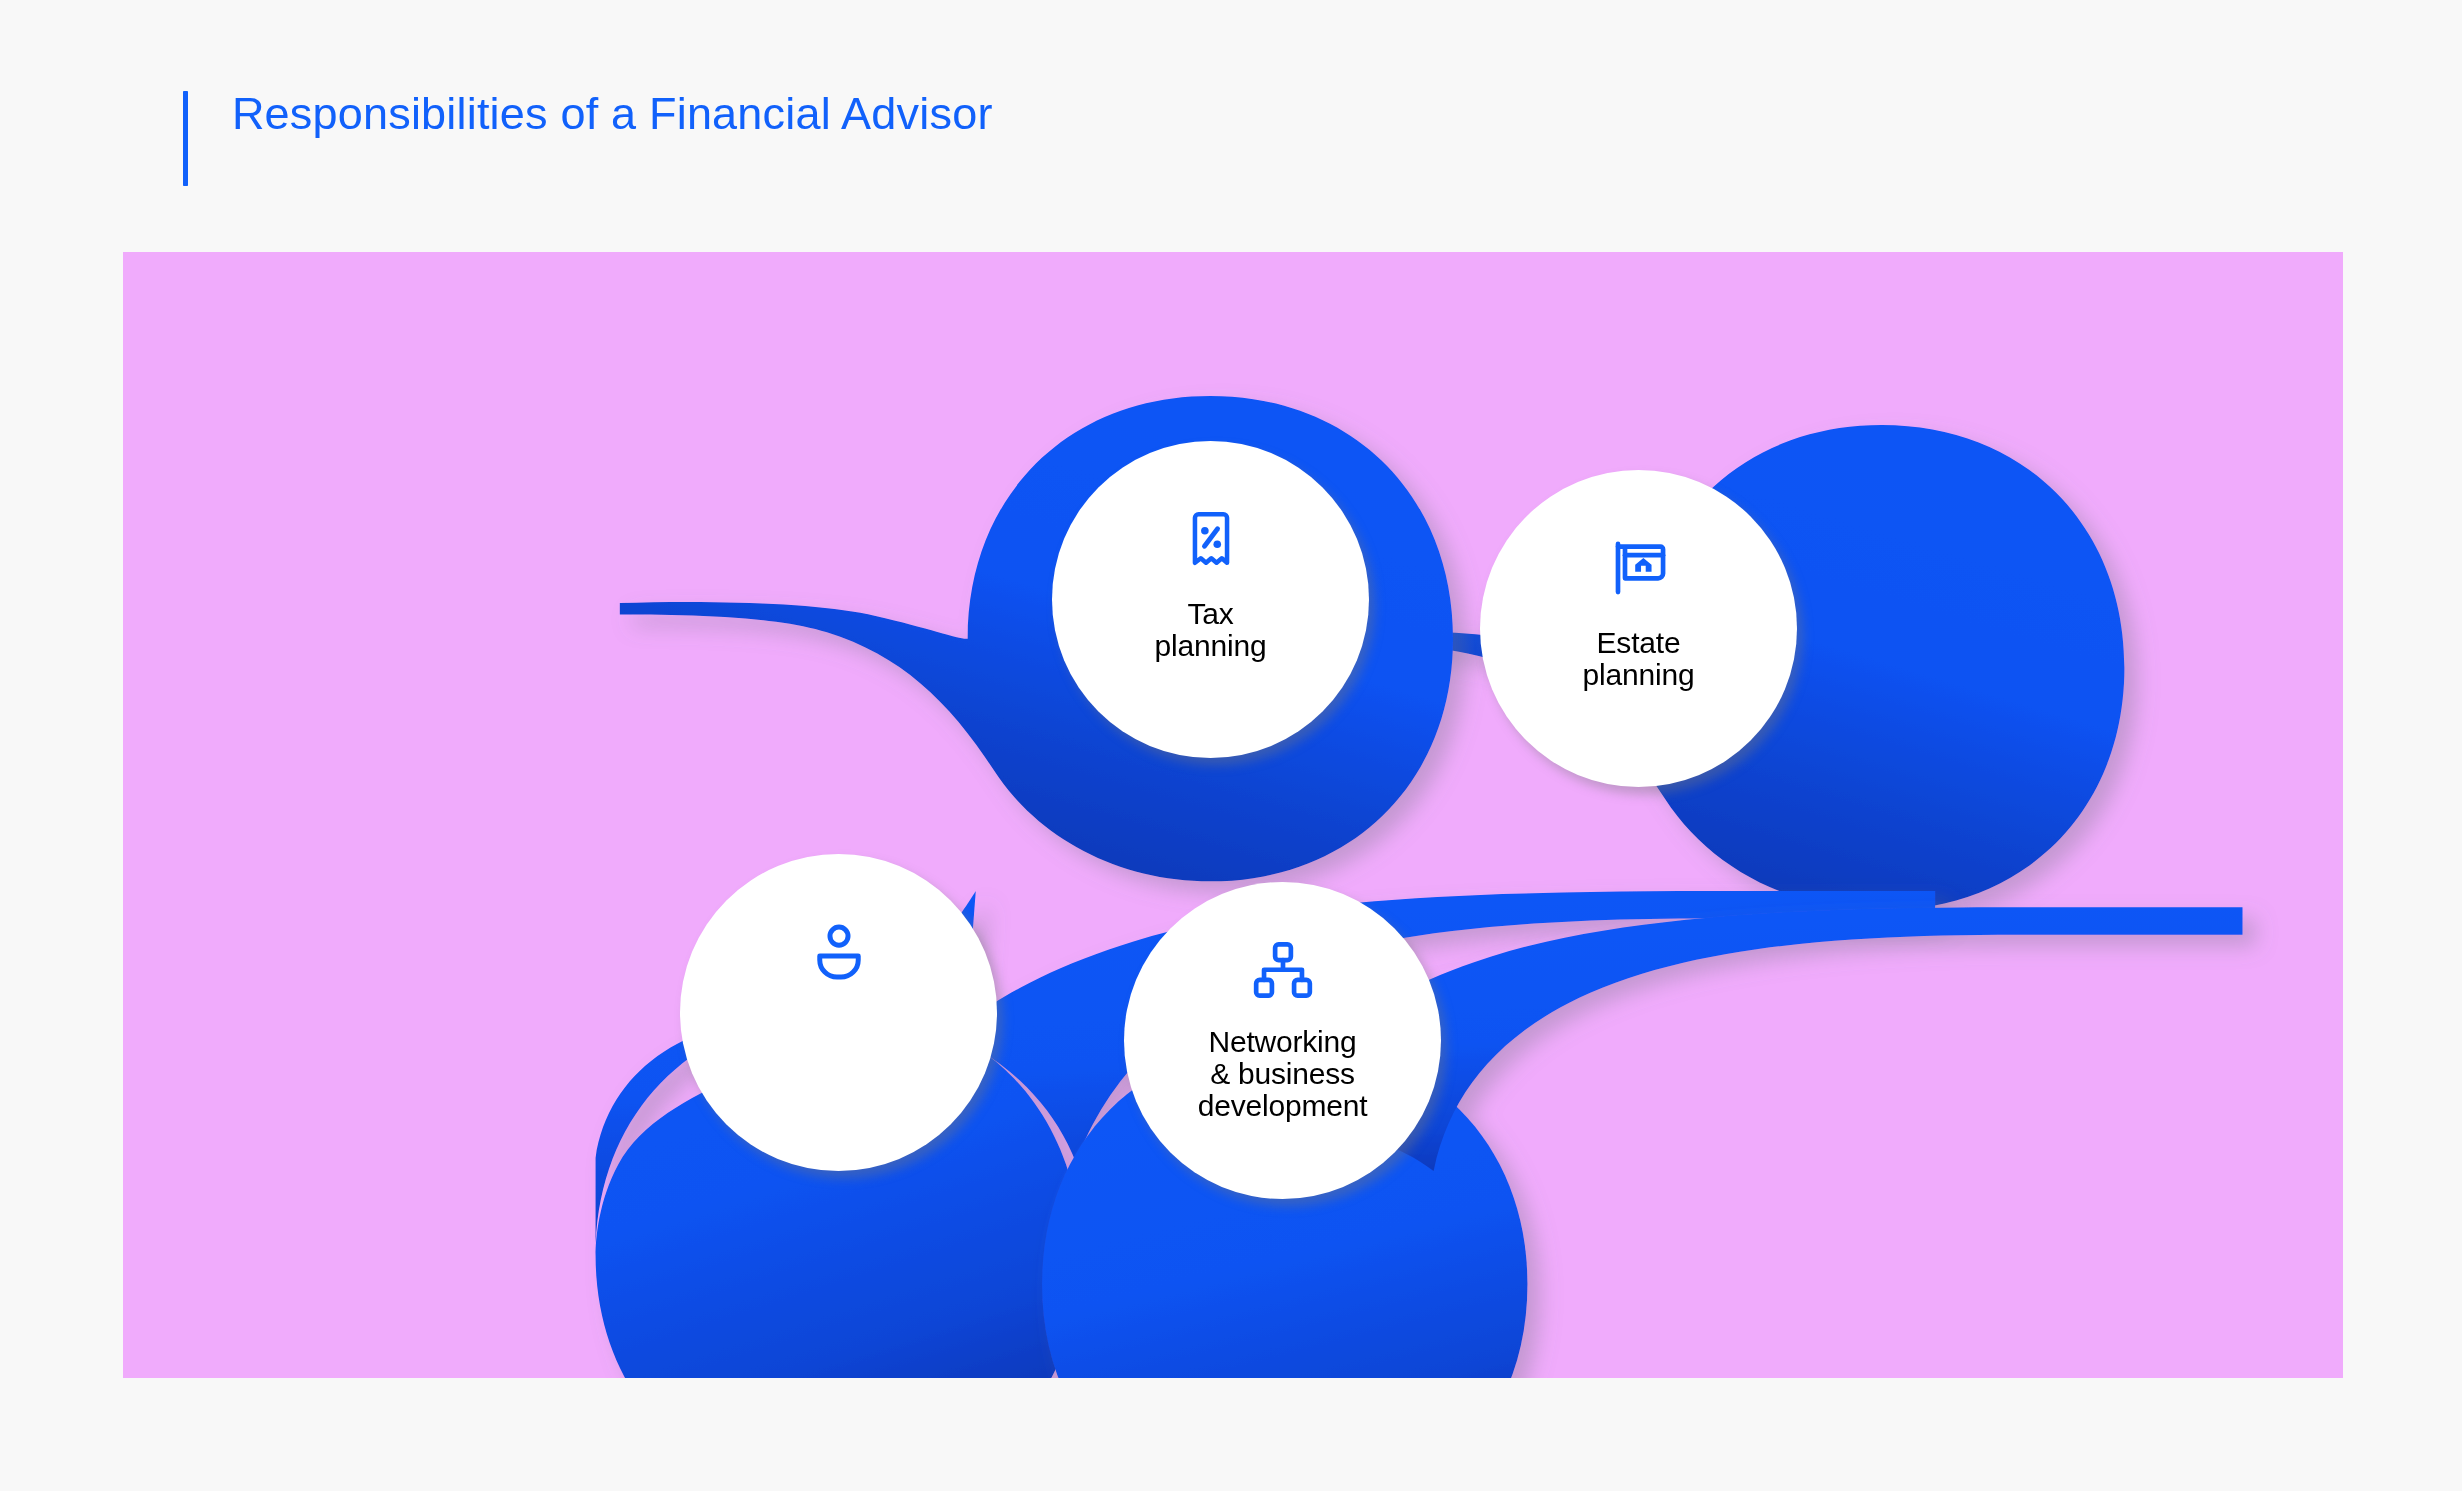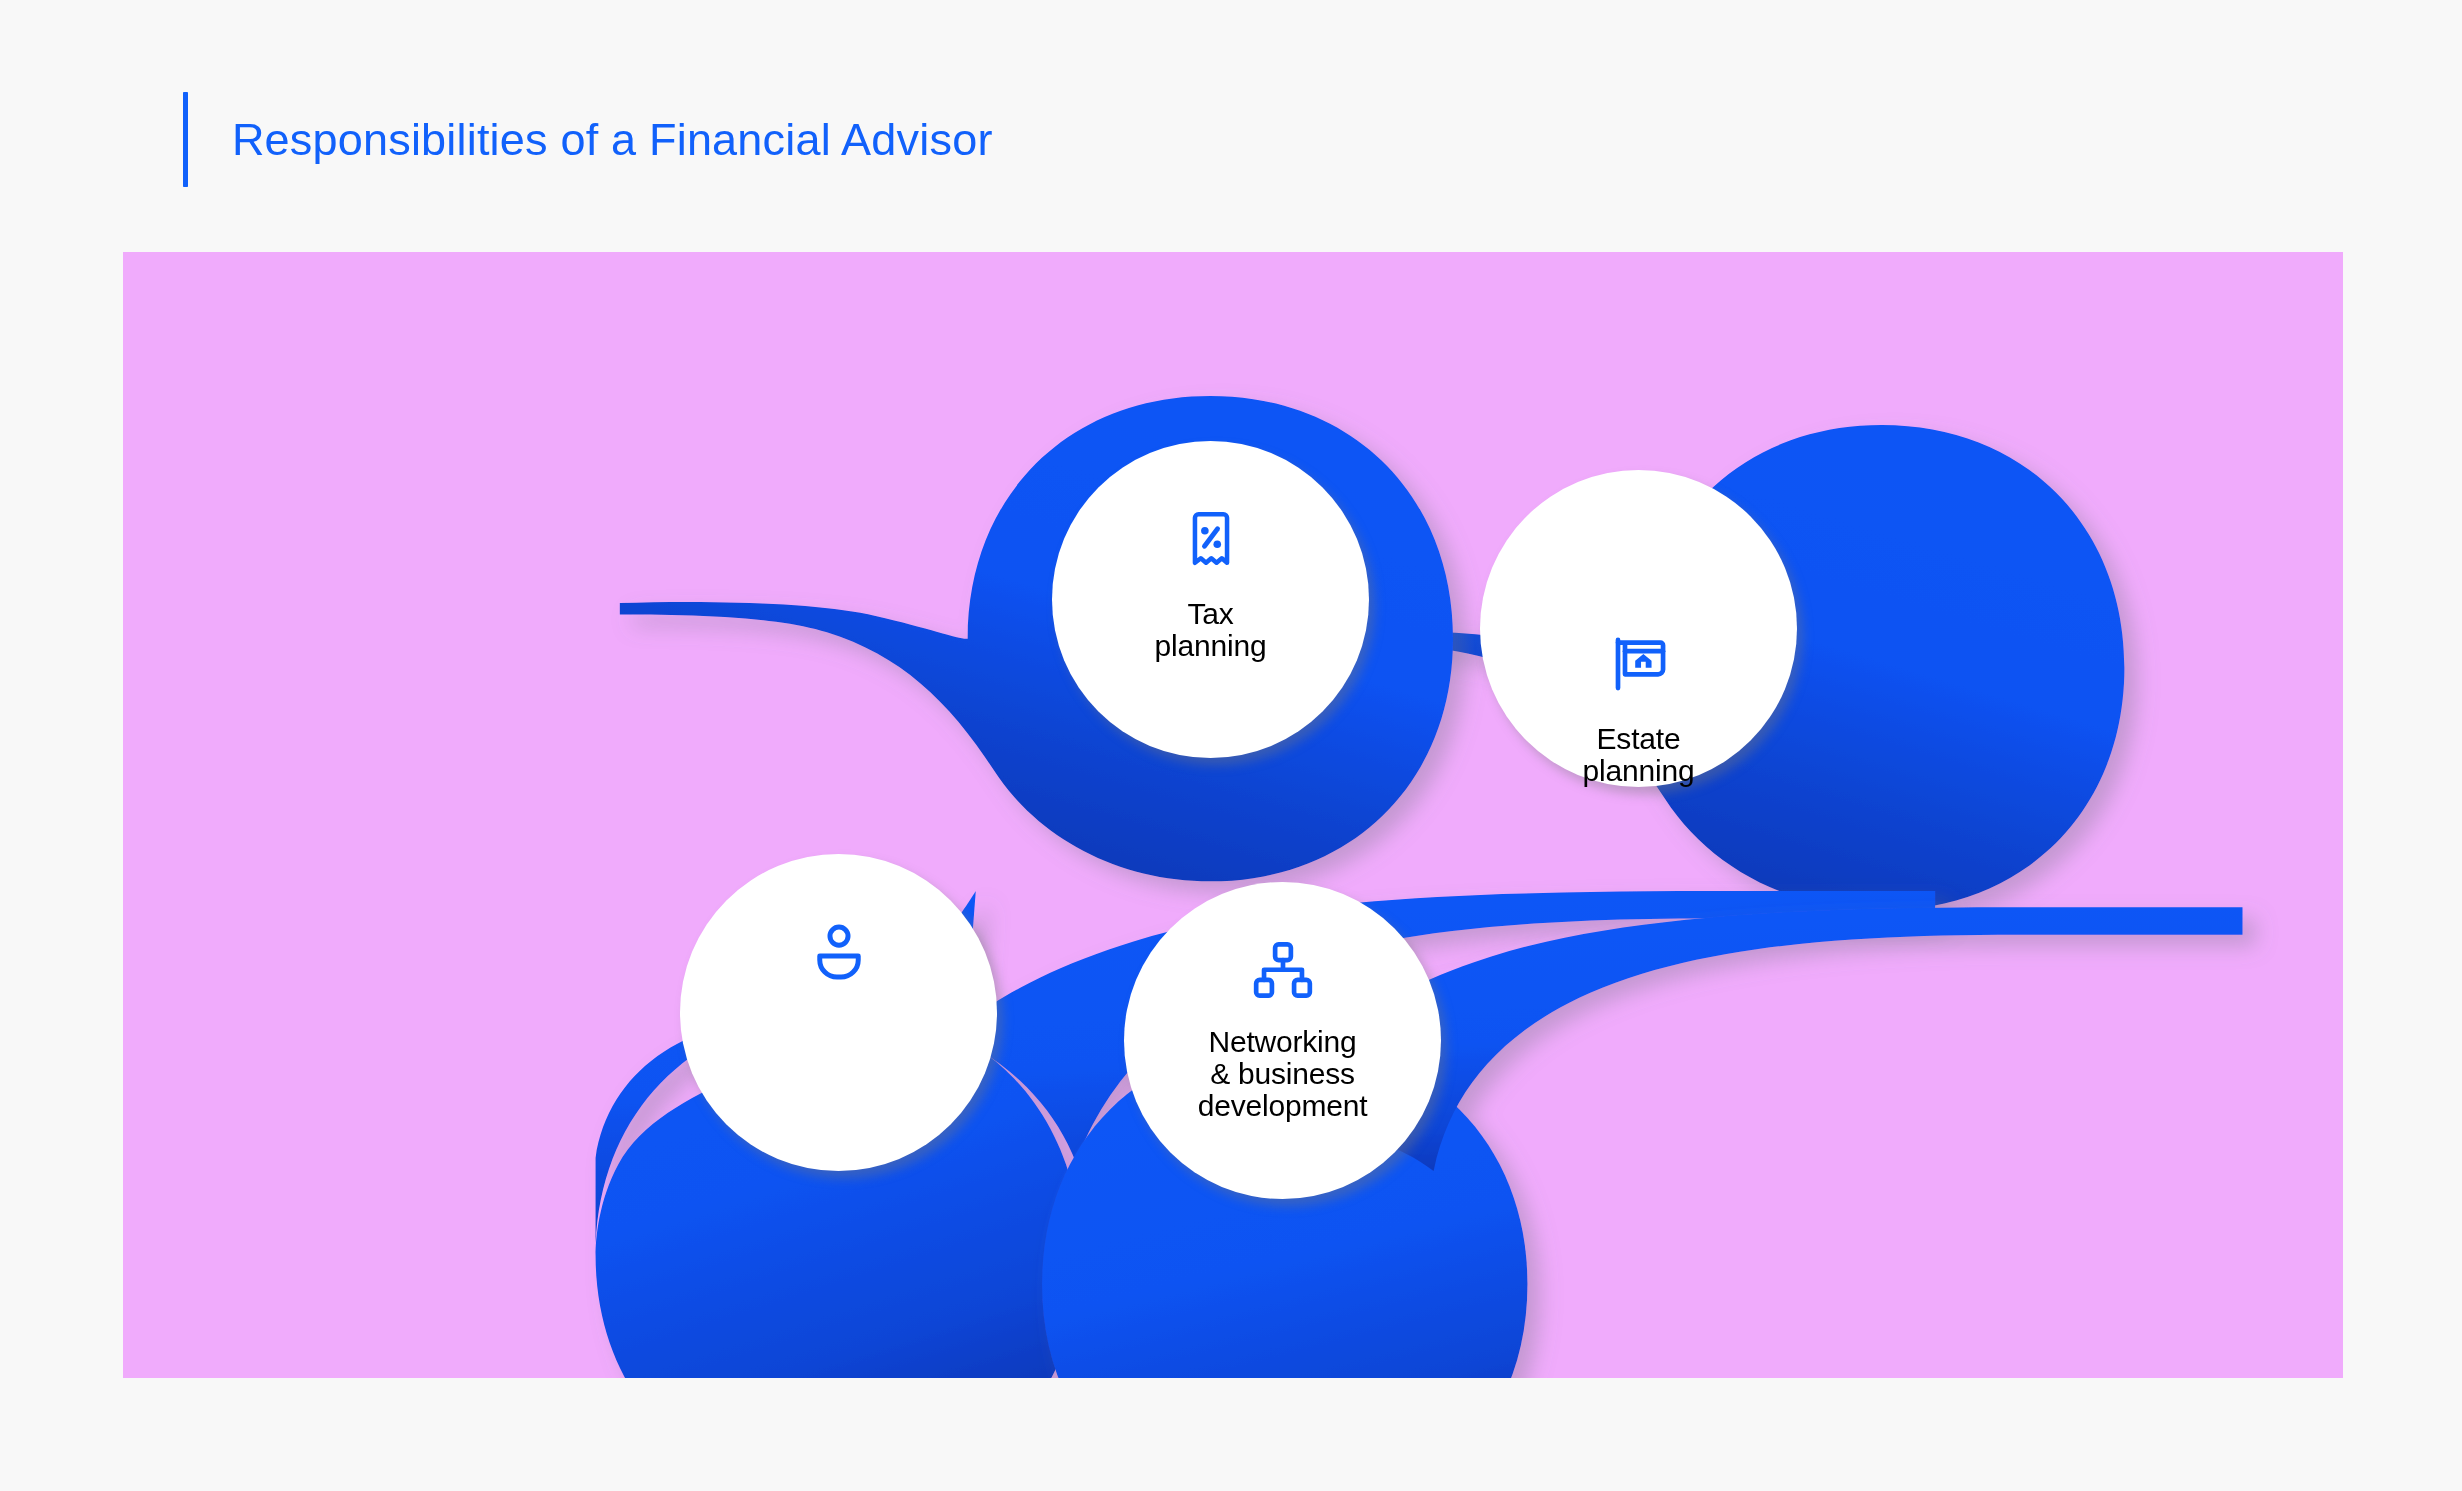--- a/index.html
+++ b/index.html
@@ -22,21 +22,21 @@
     height: 1492px;
     background: #f8f8f8;
   }
 
   
   #title-block {
     position: absolute;
     left: 183px;
     top: 91px;
     display: flex;
-    align-items: center;
+    align-items: flex-start;
     height: 97px;
   }
   #title-accent-bar {
     width: 4.9px;
     height: 95px;
     background: #1161fb;
     flex: 0 0 auto;
     border-radius: 0.8px;
   }
   #page-title {
@@ -97,21 +97,21 @@
     font-size: 30px;
     line-height: 1.07;
     color: #000000;
     font-weight: 400;
     letter-spacing: -0.2px;
   }
   .node-label .ln { display: block; }
 
   
   #node-tax       { left: 929px; top: 189px; }
-  #node-estate    { left: 1357px; top: 218px; justify-content: flex-end; }
+  #node-estate    { left: 1357px; top: 218px; }
   #node-client    { left:  557px; top: 602px; }
   #node-network   { left: 1001px; top: 630px; }
 
   
   #node-network .node-icon { margin-top: 53px; }
   #node-network .node-label { margin-top: 21px; }
 </style>
 </head>
 <body>
 

